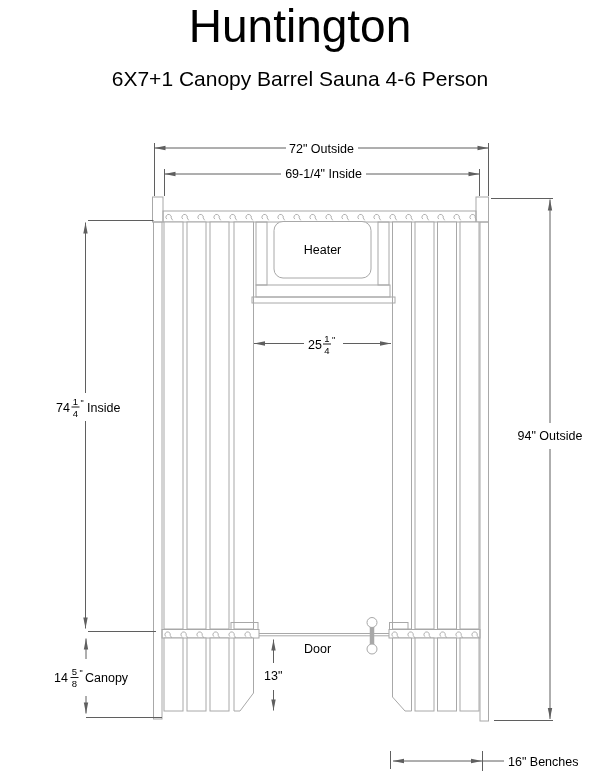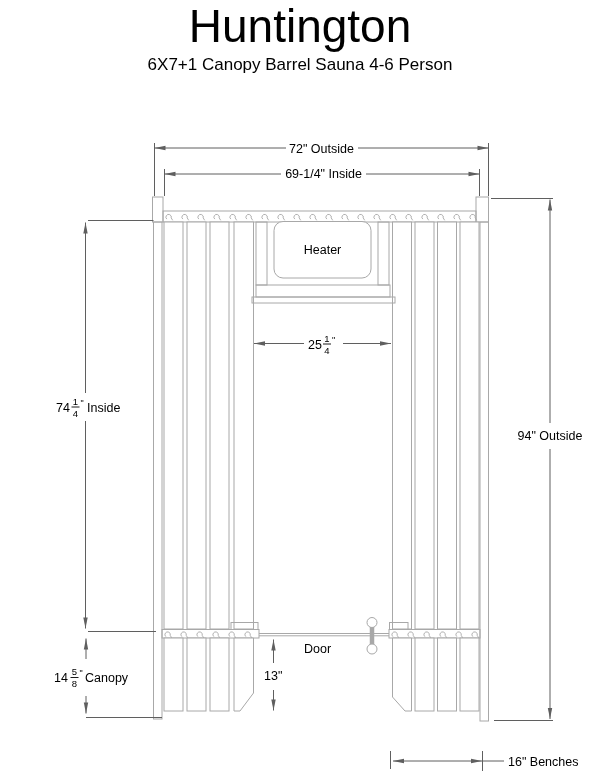--- a/index.html
+++ b/index.html
@@ -6,21 +6,21 @@
     --c-structure:#a8a8a8;
     --c-dim:#5f5f5f;
     --c-text:#000000;
     --c-bg:#ffffff;
   }
   html,body{margin:0;padding:0;background:var(--c-bg);}
   .page{position:relative;width:600px;height:776px;background:var(--c-bg);overflow:hidden;
         font-family:"Liberation Sans",sans-serif;padding-left:16px;}
   .hdr{position:absolute;top:0;left:0;width:600px;text-align:center;color:var(--c-text);}
   .title{font-size:46px;line-height:52px;font-weight:400;letter-spacing:0;}
-  .subtitle{font-size:17px;line-height:26px;font-weight:400;margin-top:0;}
+  .subtitle{font-size:21px;line-height:26px;font-weight:400;margin-top:14px;}
   svg text{font-family:"Liberation Sans",sans-serif;fill:var(--c-text);}
   .lbl{font-size:12.5px;}
   .fr{font-size:9.5px;}
   .frq{font-size:9px;}
   .st{stroke:var(--c-structure);fill:none;stroke-width:1;}
   .stw{stroke:var(--c-structure);fill:#fff;stroke-width:1;}
   .hk{stroke:var(--c-structure);fill:none;stroke-width:0.9;}
   .dm{stroke:var(--c-dim);fill:none;stroke-width:1;}
   .frbar{stroke:var(--c-text);stroke-width:0.9;}
   .ah{fill:var(--c-dim);stroke:none;}

